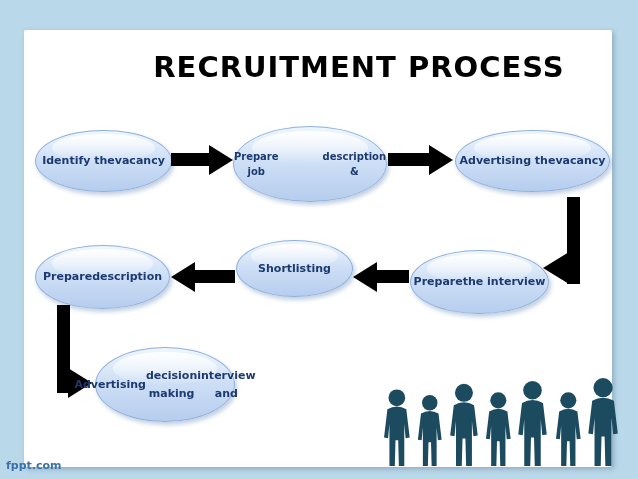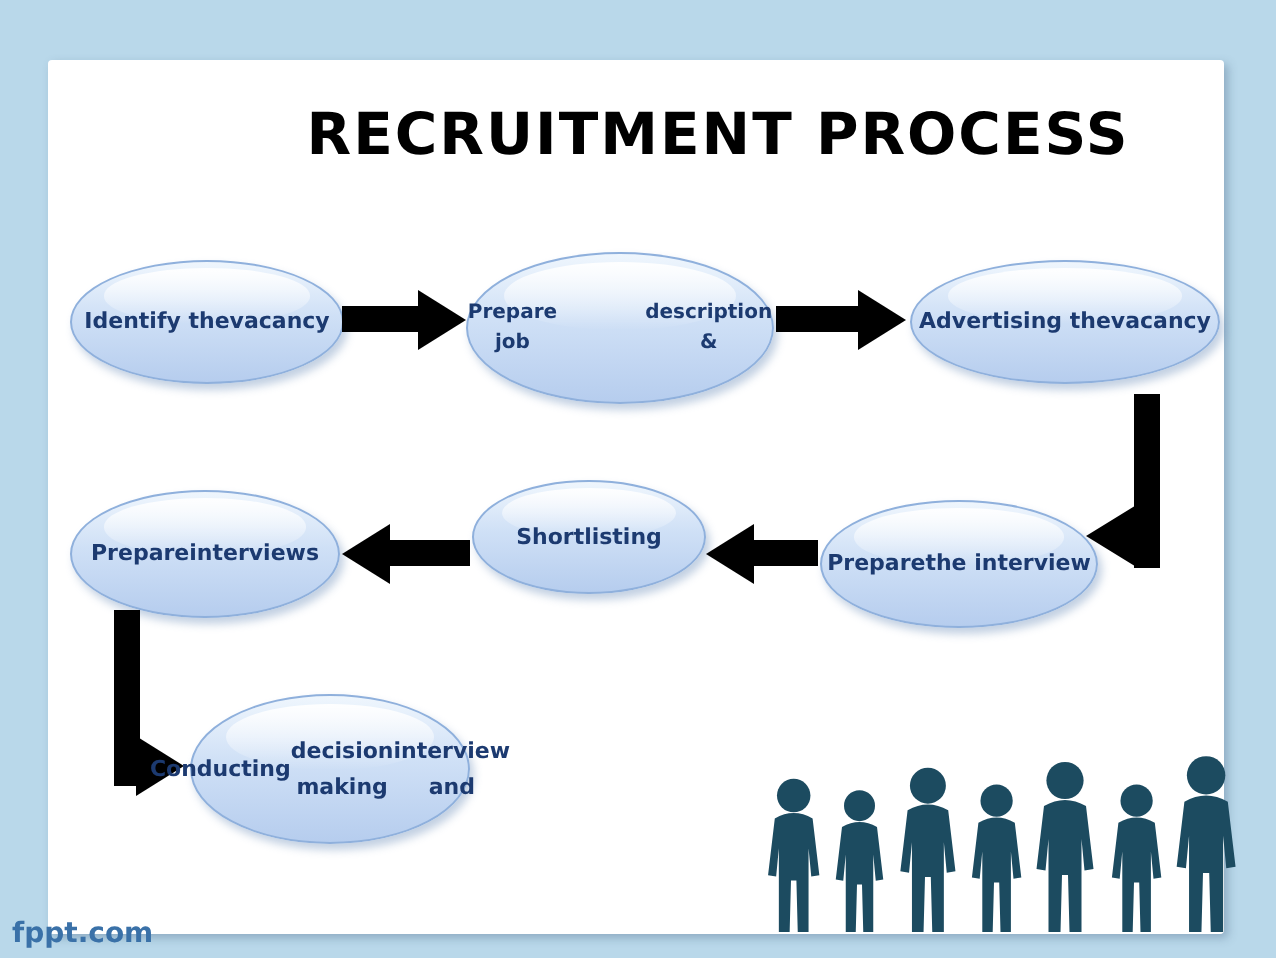--- a/index.html
+++ b/index.html
@@ -38,21 +38,21 @@
   .shaft-h{position:absolute;height:13px;background:#000;}
   .shaft-v{position:absolute;width:13px;background:#000;}
   .head-right{position:absolute;width:0;height:0;
     border-top:15px solid transparent;border-bottom:15px solid transparent;
     border-left:24px solid #000;}
   .head-left{position:absolute;width:0;height:0;
     border-top:15px solid transparent;border-bottom:15px solid transparent;
     border-right:24px solid #000;}
   .head-left.big{border-top-width:16px;border-bottom-width:16px;border-right-width:26px;}
   .watermark{
-    position:absolute;left:6px;top:459px;font-size:14px;font-weight:bold;
+    position:absolute;left:6px;top:459px;font-size:11px;font-weight:bold;
     color:#3a71a8;
   }
   .people{position:absolute;left:372px;top:372px;width:260px;height:96px;}
 </style>
 </head>
 <body>
 
 <div class="slide"></div>
 
 <div class="title">RECRUITMENT PROCESS</div>
@@ -76,25 +76,25 @@
   <span>Prepare</span>
   <span>the interview</span>
 </div>
 
 <div class="node" style="left:236px;top:240px;width:115px;height:55px;">
   <span>Shortlisting</span>
 </div>
 
 <div class="node" style="left:35px;top:245px;width:133px;height:62px;">
   <span>Prepare</span>
-  <span>interviews</span>
+  <span>description</span>
 </div>
 
 <div class="node" style="left:95px;top:347px;width:138px;height:73px;">
-  <span>Conducting</span>
+  <span>Advertising</span>
   <span>decision making</span>
   <span>interview and</span>
 </div>
 
 <div class="arrow" style="left:171px;top:145px;width:62px;height:30px;">
   <div class="shaft-h" style="left:0;top:8px;width:40px;"></div>
   <div class="head-right" style="left:38px;top:0;"></div>
 </div>
 
 <div class="arrow" style="left:388px;top:145px;width:65px;height:30px;">

